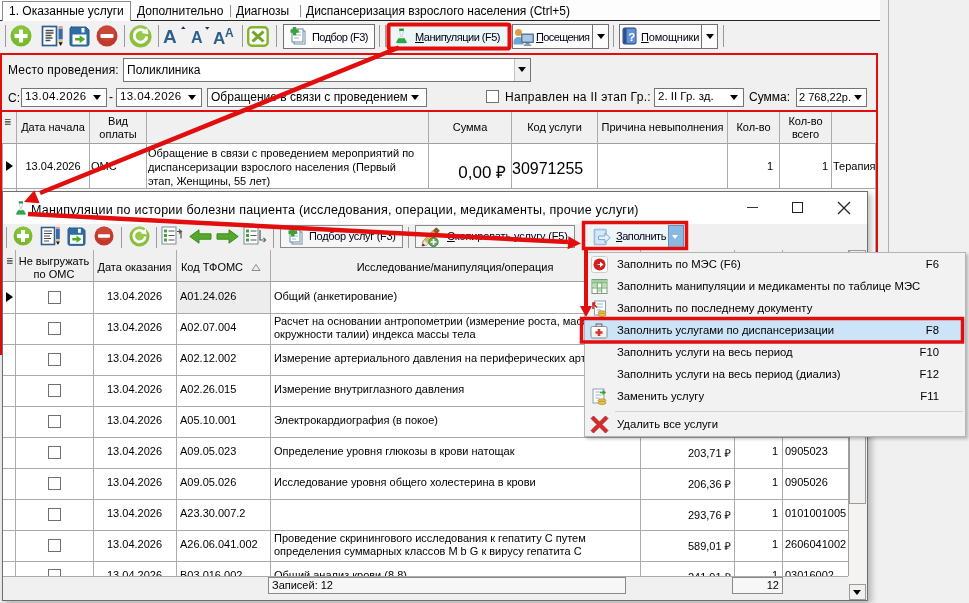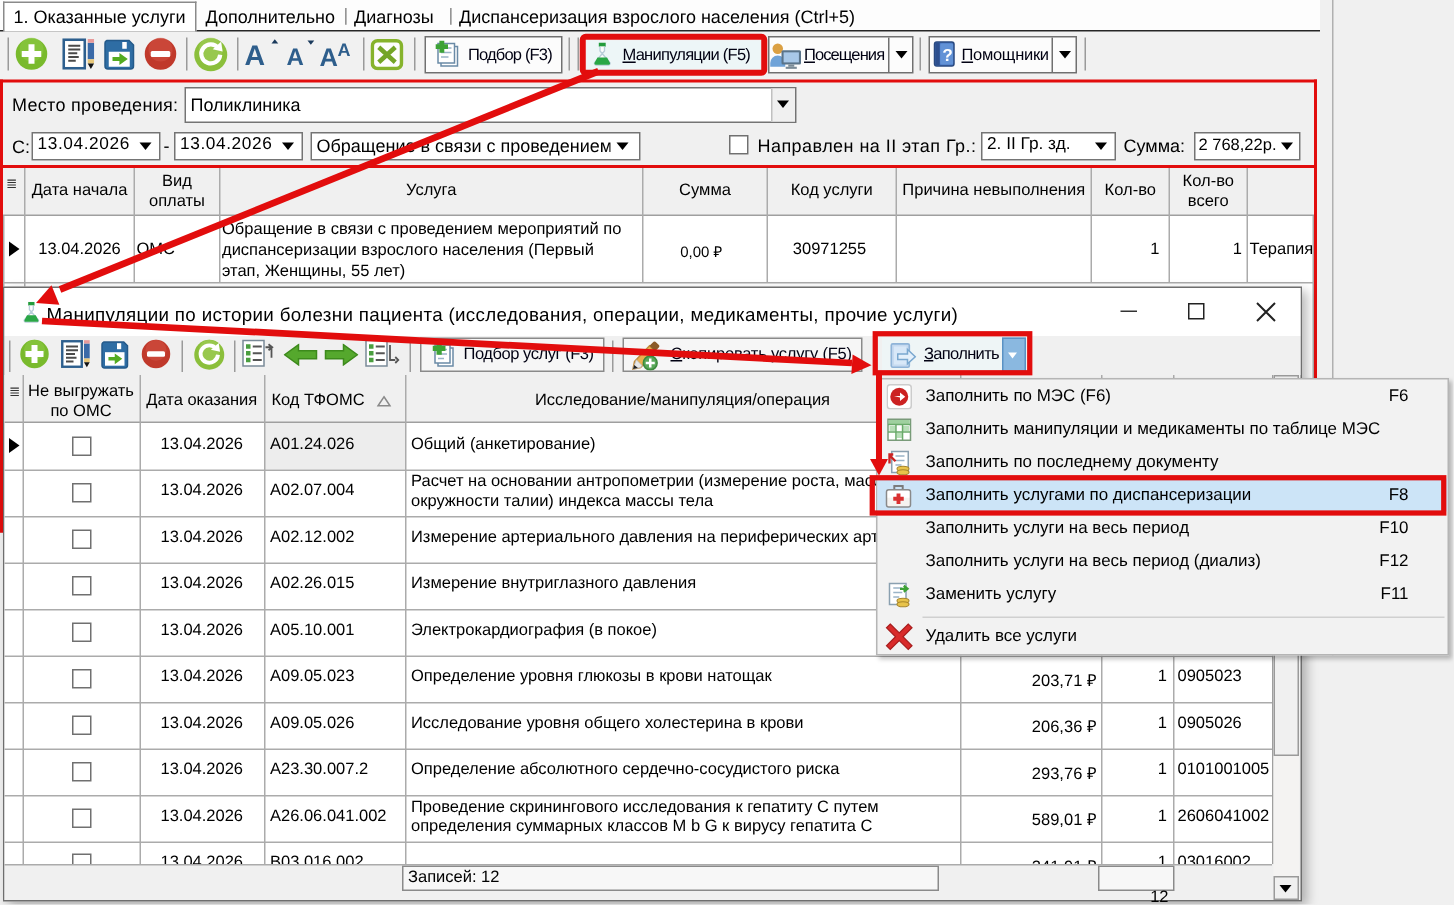--- a/index.html
+++ b/index.html
@@ -162,35 +162,34 @@
 <div class="vline" style="left:89px;top:112px;height:76px;background:#ababab"></div>
 <div class="vline" style="left:146px;top:112px;height:76px;background:#ababab"></div>
 <div class="vline" style="left:428px;top:112px;height:76px;background:#ababab"></div>
 <div class="vline" style="left:511px;top:112px;height:76px;background:#ababab"></div>
 <div class="vline" style="left:597px;top:112px;height:76px;background:#ababab"></div>
 <div class="vline" style="left:727px;top:112px;height:76px;background:#ababab"></div>
 <div class="vline" style="left:779px;top:112px;height:76px;background:#ababab"></div>
 <div class="vline" style="left:831px;top:112px;height:76px;background:#ababab"></div>
 <div class="cell" style="left:17px;top:121px;width:72px;text-align:center;font-size:11px">Дата начала</div>
 <div class="cell" style="left:90px;top:115px;width:56px;text-align:center;font-size:11px;line-height:13px">Вид<br>оплаты</div>
-<div class="cell" style="left:147px;top:121px;width:281px;text-align:center;font-size:11px">Услуга</div>
 <div class="cell" style="left:429px;top:121px;width:82px;text-align:center;font-size:11px">Сумма</div>
 <div class="cell" style="left:512px;top:121px;width:85px;text-align:center;font-size:11px">Код услуги</div>
 <div class="cell" style="left:598px;top:121px;width:129px;text-align:center;font-size:11px">Причина невыполнения</div>
 <div class="cell" style="left:728px;top:121px;width:51px;text-align:center;font-size:11px">Кол-во</div>
 <div class="cell" style="left:780px;top:115px;width:51px;text-align:center;font-size:11px;line-height:13px">Кол-во<br>всего</div>
 <div class="cell" style="left:4px;top:117px;width:10px;font-size:9px;color:#333">≣</div>
 
 <div class="gh" style="left:2px;top:188px;width:874px"></div>
 <div class="abs" style="left:6px;top:161px;width:0;height:0;border-top:5px solid transparent;border-bottom:5px solid transparent;border-left:7px solid #000"></div>
 <div class="cell" style="left:17px;top:160px;width:72px;text-align:center;font-size:11px">13.04.2026</div>
 <div class="cell" style="left:91px;top:160px;width:54px;font-size:11px">ОМС</div>
 <div class="cell" style="left:148px;top:146px;width:272px;font-size:11px;line-height:14px">Обращение в связи с проведением мероприятий по диспансеризации взрослого населения (Первый этап, Женщины, 55 лет)</div>
-<div class="cell" style="left:429px;top:160px;width:77px;text-align:center;font-size:10px">0,00 ₽</div>
-<div class="cell" style="left:512px;top:160px;width:82px;text-align:center;font-size:11px">30971255</div>
+<div class="cell" style="left:429px;top:160px;width:77px;text-align:right;font-size:17px">0,00 ₽</div>
+<div class="cell" style="left:512px;top:160px;width:82px;text-align:left;font-size:16px">30971255</div>
 <div class="cell" style="left:728px;top:160px;width:45px;text-align:right;font-size:11px">1</div>
 <div class="cell" style="left:780px;top:160px;width:48px;text-align:right;font-size:11px">1</div>
 <div class="cell" style="left:833px;top:160px;width:44px;font-size:11px">Терапия</div>
 
 <div class="abs" style="left:0;top:53px;width:878px;height:2px;background:#e20d0d"></div>
 <div class="abs" style="left:0;top:53px;width:2px;height:302px;background:#e20d0d"></div>
 <div class="abs" style="left:876px;top:53px;width:2px;height:302px;background:#e20d0d"></div>
 <div class="abs" style="left:0;top:110px;width:878px;height:2px;background:#e20d0d"></div>
 <div class="abs" style="left:0;top:353px;width:878px;height:2px;background:#e20d0d"></div>
 
@@ -379,50 +378,50 @@
   <div class="cell" style="left:91px;top:284px;width:81px;text-align:center;font-size:11px">13.04.2026</div>
   <div class="cell" style="left:177px;top:284px;width:88px;font-size:11px">A09.05.026</div>
   <div class="cell" style="left:271px;top:284px;width:360px;font-size:11px">Исследование уровня общего холестерина в крови</div>
   <div class="cell" style="left:640px;top:284px;width:88px;text-align:right;font-size:11px">206,36 ₽</div>
   <div class="cell" style="left:731px;top:284px;width:44px;text-align:right;font-size:11px">1</div>
   <div class="cell" style="left:782px;top:284px;width:62px;font-size:11px">0905026</div>
 
   <div class="cbx" style="left:45px;top:316px"></div>
   <div class="cell" style="left:91px;top:315px;width:81px;text-align:center;font-size:11px">13.04.2026</div>
   <div class="cell" style="left:177px;top:315px;width:88px;font-size:11px">A23.30.007.2</div>
-  <div class="cell" style="left:271px;top:315px;width:360px;font-size:11px">Определение абсолютного сердечно-сосудистого риска</div>
   <div class="cell" style="left:640px;top:315px;width:88px;text-align:right;font-size:11px">293,76 ₽</div>
   <div class="cell" style="left:731px;top:315px;width:44px;text-align:right;font-size:11px">1</div>
   <div class="cell" style="left:782px;top:315px;width:62px;font-size:11px">0101001005</div>
 
   <div class="cbx" style="left:45px;top:347px"></div>
   <div class="cell" style="left:91px;top:346px;width:81px;text-align:center;font-size:11px">13.04.2026</div>
   <div class="cell" style="left:177px;top:346px;width:88px;font-size:11px">A26.06.041.002</div>
   <div class="cell" style="left:271px;top:340px;width:364px;font-size:11px;line-height:13px">Проведение скринингового исследования к гепатиту C  путем<br>определения суммарных классов M b G к вирусу гепатита C</div>
   <div class="cell" style="left:640px;top:346px;width:88px;text-align:right;font-size:11px">589,01 ₽</div>
   <div class="cell" style="left:731px;top:346px;width:44px;text-align:right;font-size:11px">1</div>
   <div class="cell" style="left:782px;top:346px;width:62px;font-size:11px">2606041002</div>
 
   <div class="cbx" style="left:45px;top:377px"></div>
   <div class="cell" style="left:91px;top:377px;width:81px;text-align:center;font-size:11px">13.04.2026</div>
   <div class="cell" style="left:177px;top:377px;width:88px;font-size:11px">B03.016.002</div>
+  <div class="cell" style="left:271px;top:377px;width:360px;font-size:11px">Общий анализ крови (8.8)</div>
   <div class="cell" style="left:640px;top:377px;width:88px;text-align:right;font-size:11px">241,91 ₽</div>
   <div class="cell" style="left:731px;top:377px;width:44px;text-align:right;font-size:11px">1</div>
   <div class="cell" style="left:782px;top:377px;width:62px;font-size:11px">03016002</div>
 
   <div class="abs" style="left:846px;top:58px;width:17px;height:350px;background:#f4f3f2"></div>
   <div class="abs" style="left:846px;top:58px;width:17px;height:254px;background:#f0f0f0;border:1px solid #9a9a9a"></div>
   <div class="abs" style="left:846px;top:392px;width:17px;height:16px;background:#f0f0f0;border:1px solid #9a9a9a"></div>
   <div class="darr" style="left:850px;top:398px"></div>
 
   <div class="abs" style="left:0;top:384px;width:845px;height:24px;background:#f0f0f0;border-top:1px solid #ababab"></div>
   <div class="abs" style="left:265px;top:385px;width:358px;height:17px;background:#f7f7f7;border:1px solid #8a8a8a"></div>
   <div class="abs" style="left:269px;top:387px;font-size:11px">Записей: 12</div>
   <div class="abs" style="left:729px;top:385px;width:51px;height:17px;background:#f7f7f7;border:1px solid #8a8a8a;text-align:right">
-        <span style="font-size:11px;padding-right:3px;display:block;padding-top:14px">12</span>
+        <span style="font-size:11px;padding-right:3px;display:block;padding-top:1px">12</span>
       </div>
 </div>
 
 <div id="menu" class="abs" style="left:584px;top:252px;width:382px;height:185px;background:#f2f2f2;border:1px solid #b5b5b5;box-shadow:2px 2px 3px rgba(0,0,0,.25);z-index:20">
   <div class="abs" style="left:0;top:66px;width:380px;height:22px;background:#cce4f7"></div>
   <div class="mi" style="top:0">Заполнить по МЭС (F6)</div>
       <div class="msc" style="top:0">F6</div>
   <div class="mi" style="top:44px">Заполнить по последнему документу</div>
   <div class="mi" style="top:22px">Заполнить манипуляции и медикаменты по таблице МЭС</div>
   <div class="mi" style="top:66px">Заполнить услугами по диспансеризации</div>

